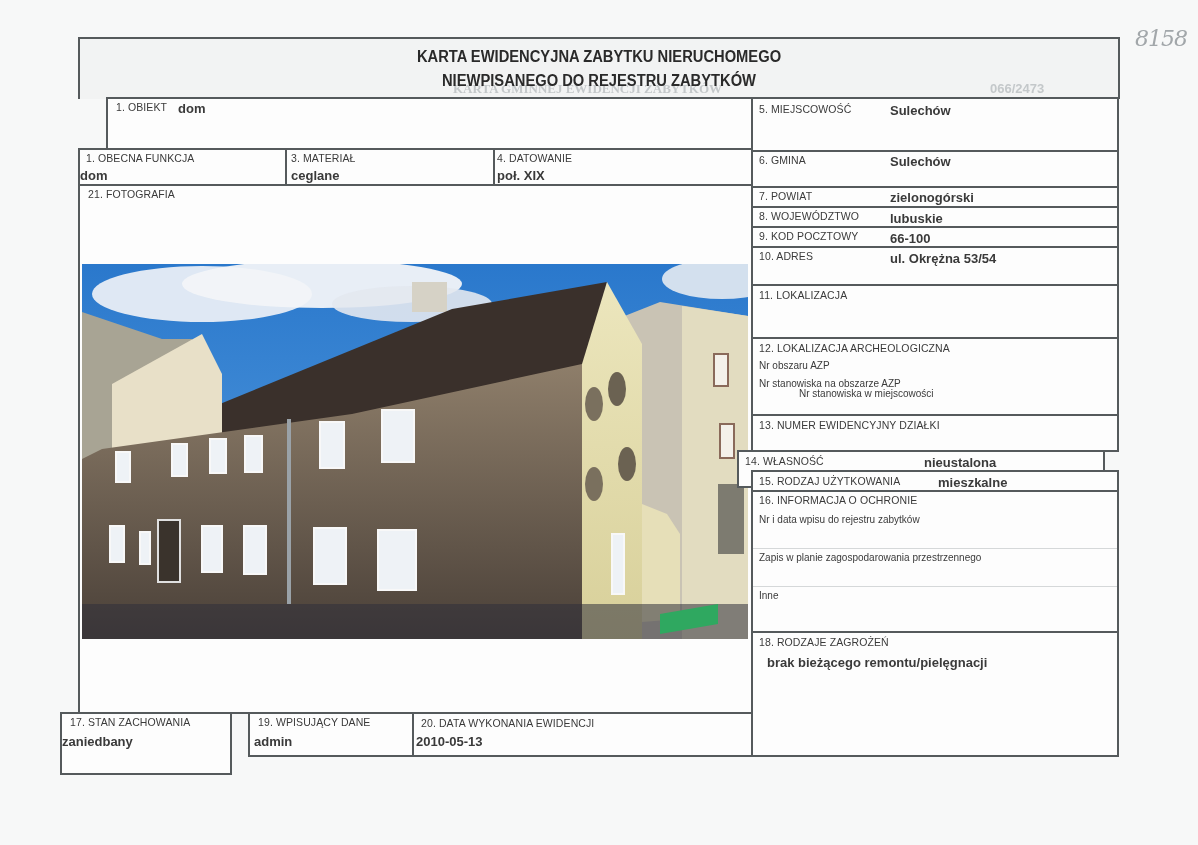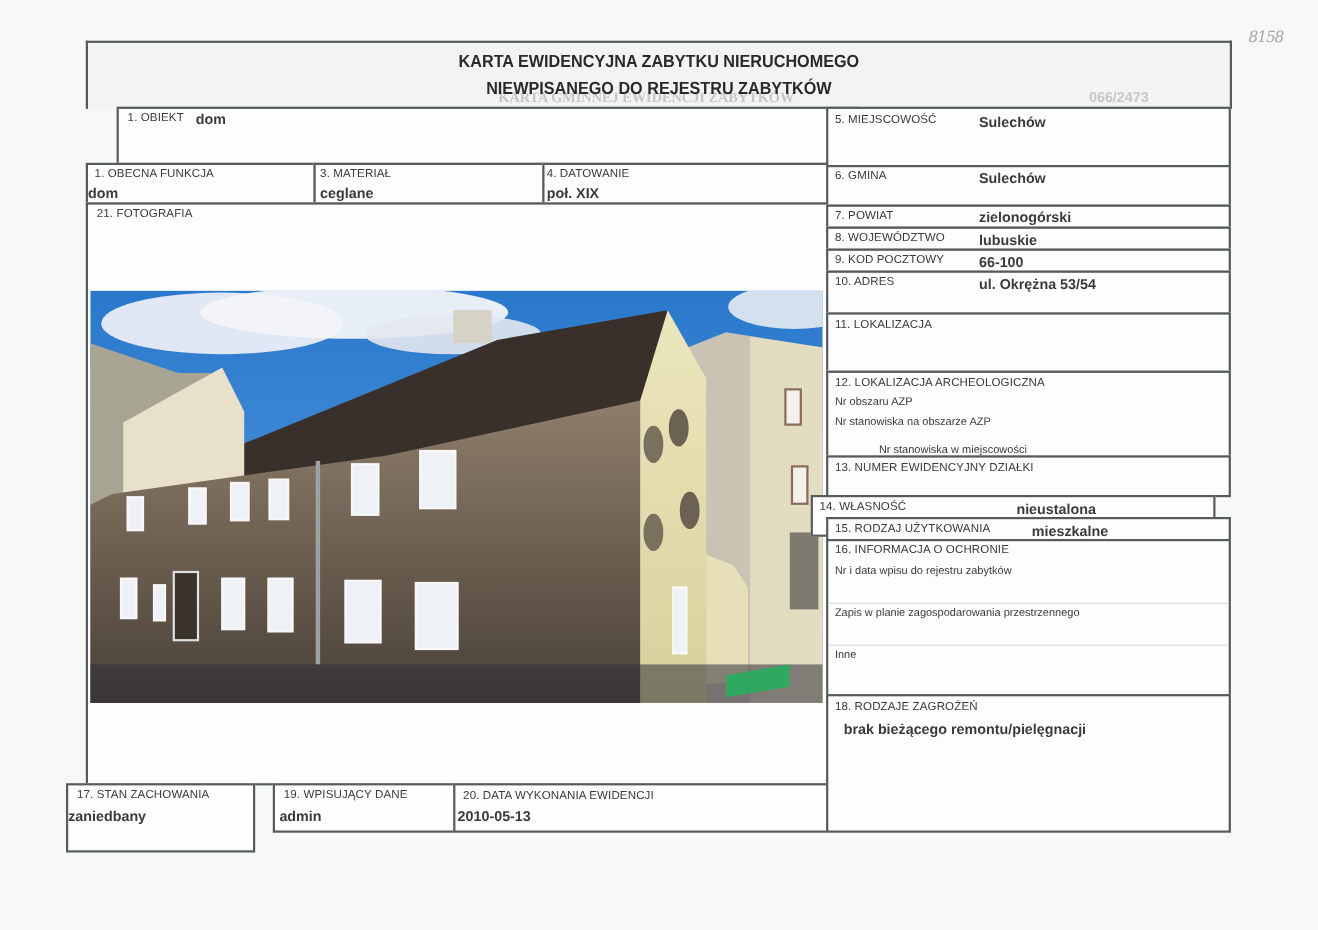--- a/index.html
+++ b/index.html
@@ -7,21 +7,21 @@
     body { position: relative; font-family: "Liberation Sans", sans-serif; color: #2a2a2a; }
     .box { position: absolute; border: 2px solid #555a5c; background: #fdfdfd; }
     .lbl { position: absolute; font-size: 10.5px; color: #3a3a3a; letter-spacing: 0.1px; white-space: nowrap; }
     .val { position: absolute; font-size: 13px; font-weight: bold; color: #3a3a3a; white-space: nowrap; }
     .sub { position: absolute; font-size: 10px; color: #3a3a3a; white-space: nowrap; }
     .title { position: absolute; left: 78px; top: 37px; width: 1042px; height: 62px; border: 2px solid #555a5c; border-bottom: none; background: #f2f3f3; }
     .title .t1, .title .t2 { position: absolute; left: 0; width: 100%; text-align: center; font-family: "Liberation Sans", sans-serif; font-size: 16px; font-weight: bold; color: #2a2a2a; transform: scaleX(0.92); }
     .title .t1 { top: 9px; }
     .title .t2 { top: 33px; }
     .ghost { position: absolute; font-size: 13px; font-weight: bold; color: #c4c8ca; }
-    .handnote { position: absolute; left: 1135px; top: 26px; font-family: "DejaVu Serif", serif; font-style: italic; font-size: 14px; color: #a2a7aa; letter-spacing: -1px; }
+    .handnote { position: absolute; left: 1135px; top: 26px; font-family: "DejaVu Serif", serif; font-style: italic; font-size: 22px; color: #a2a7aa; letter-spacing: -1px; }
     .hr { position: absolute; height: 1px; background: #d5d8d9; }
     .photo { position: absolute; left: 82px; top: 264px; width: 666px; height: 375px; overflow: hidden; }
   </style>
 </head>
 <body>
 
 <div class="handnote">8158</div>
 
 <div class="title">
   <div class="ghost" style="left:373px; top:42px;font-family:Liberation Serif, serif;">KARTA GMINNEJ EWIDENCJI ZABYTKÓW</div>
@@ -167,21 +167,21 @@
   <span class="lbl" style="left:6px; top:2px;">10. ADRES</span>
   <span class="val" style="left:137px; top:3px;">ul. Okrężna 53/54</span>
 </div>
 <div class="box" style="left:751px; top:284px; width:368px; height:55px;">
   <span class="lbl" style="left:6px; top:3px;">11. LOKALIZACJA</span>
 </div>
 <div class="box" style="left:751px; top:337px; width:368px; height:79px;">
   <span class="lbl" style="left:6px; top:3px;">12. LOKALIZACJA ARCHEOLOGICZNA</span>
   <span class="sub" style="left:6px; top:21px;">Nr obszaru AZP</span>
   <span class="sub" style="left:6px; top:39px;">Nr stanowiska na obszarze AZP</span>
-  <span class="sub" style="left:6px; top:65px;padding-left:40px;">Nr stanowiska w miejscowości</span>
+  <span class="sub" style="left:6px; top:49px;padding-left:40px;">Nr stanowiska w miejscowości</span>
 </div>
 <div class="box" style="left:751px; top:414px; width:368px; height:38px;">
   <span class="lbl" style="left:6px; top:3px;">13. NUMER EWIDENCYJNY DZIAŁKI</span>
 </div>
 <div class="box" style="left:737px; top:450px; width:368px; height:38px;">
   <span class="lbl" style="left:6px; top:3px;">14. WŁASNOŚĆ</span>
   <span class="val" style="left:185px; top:3px;">nieustalona</span>
 </div>
 <div class="box" style="left:751px; top:470px; width:368px; height:22px;">
   <span class="lbl" style="left:6px; top:3px;">15. RODZAJ UŻYTKOWANIA</span>

